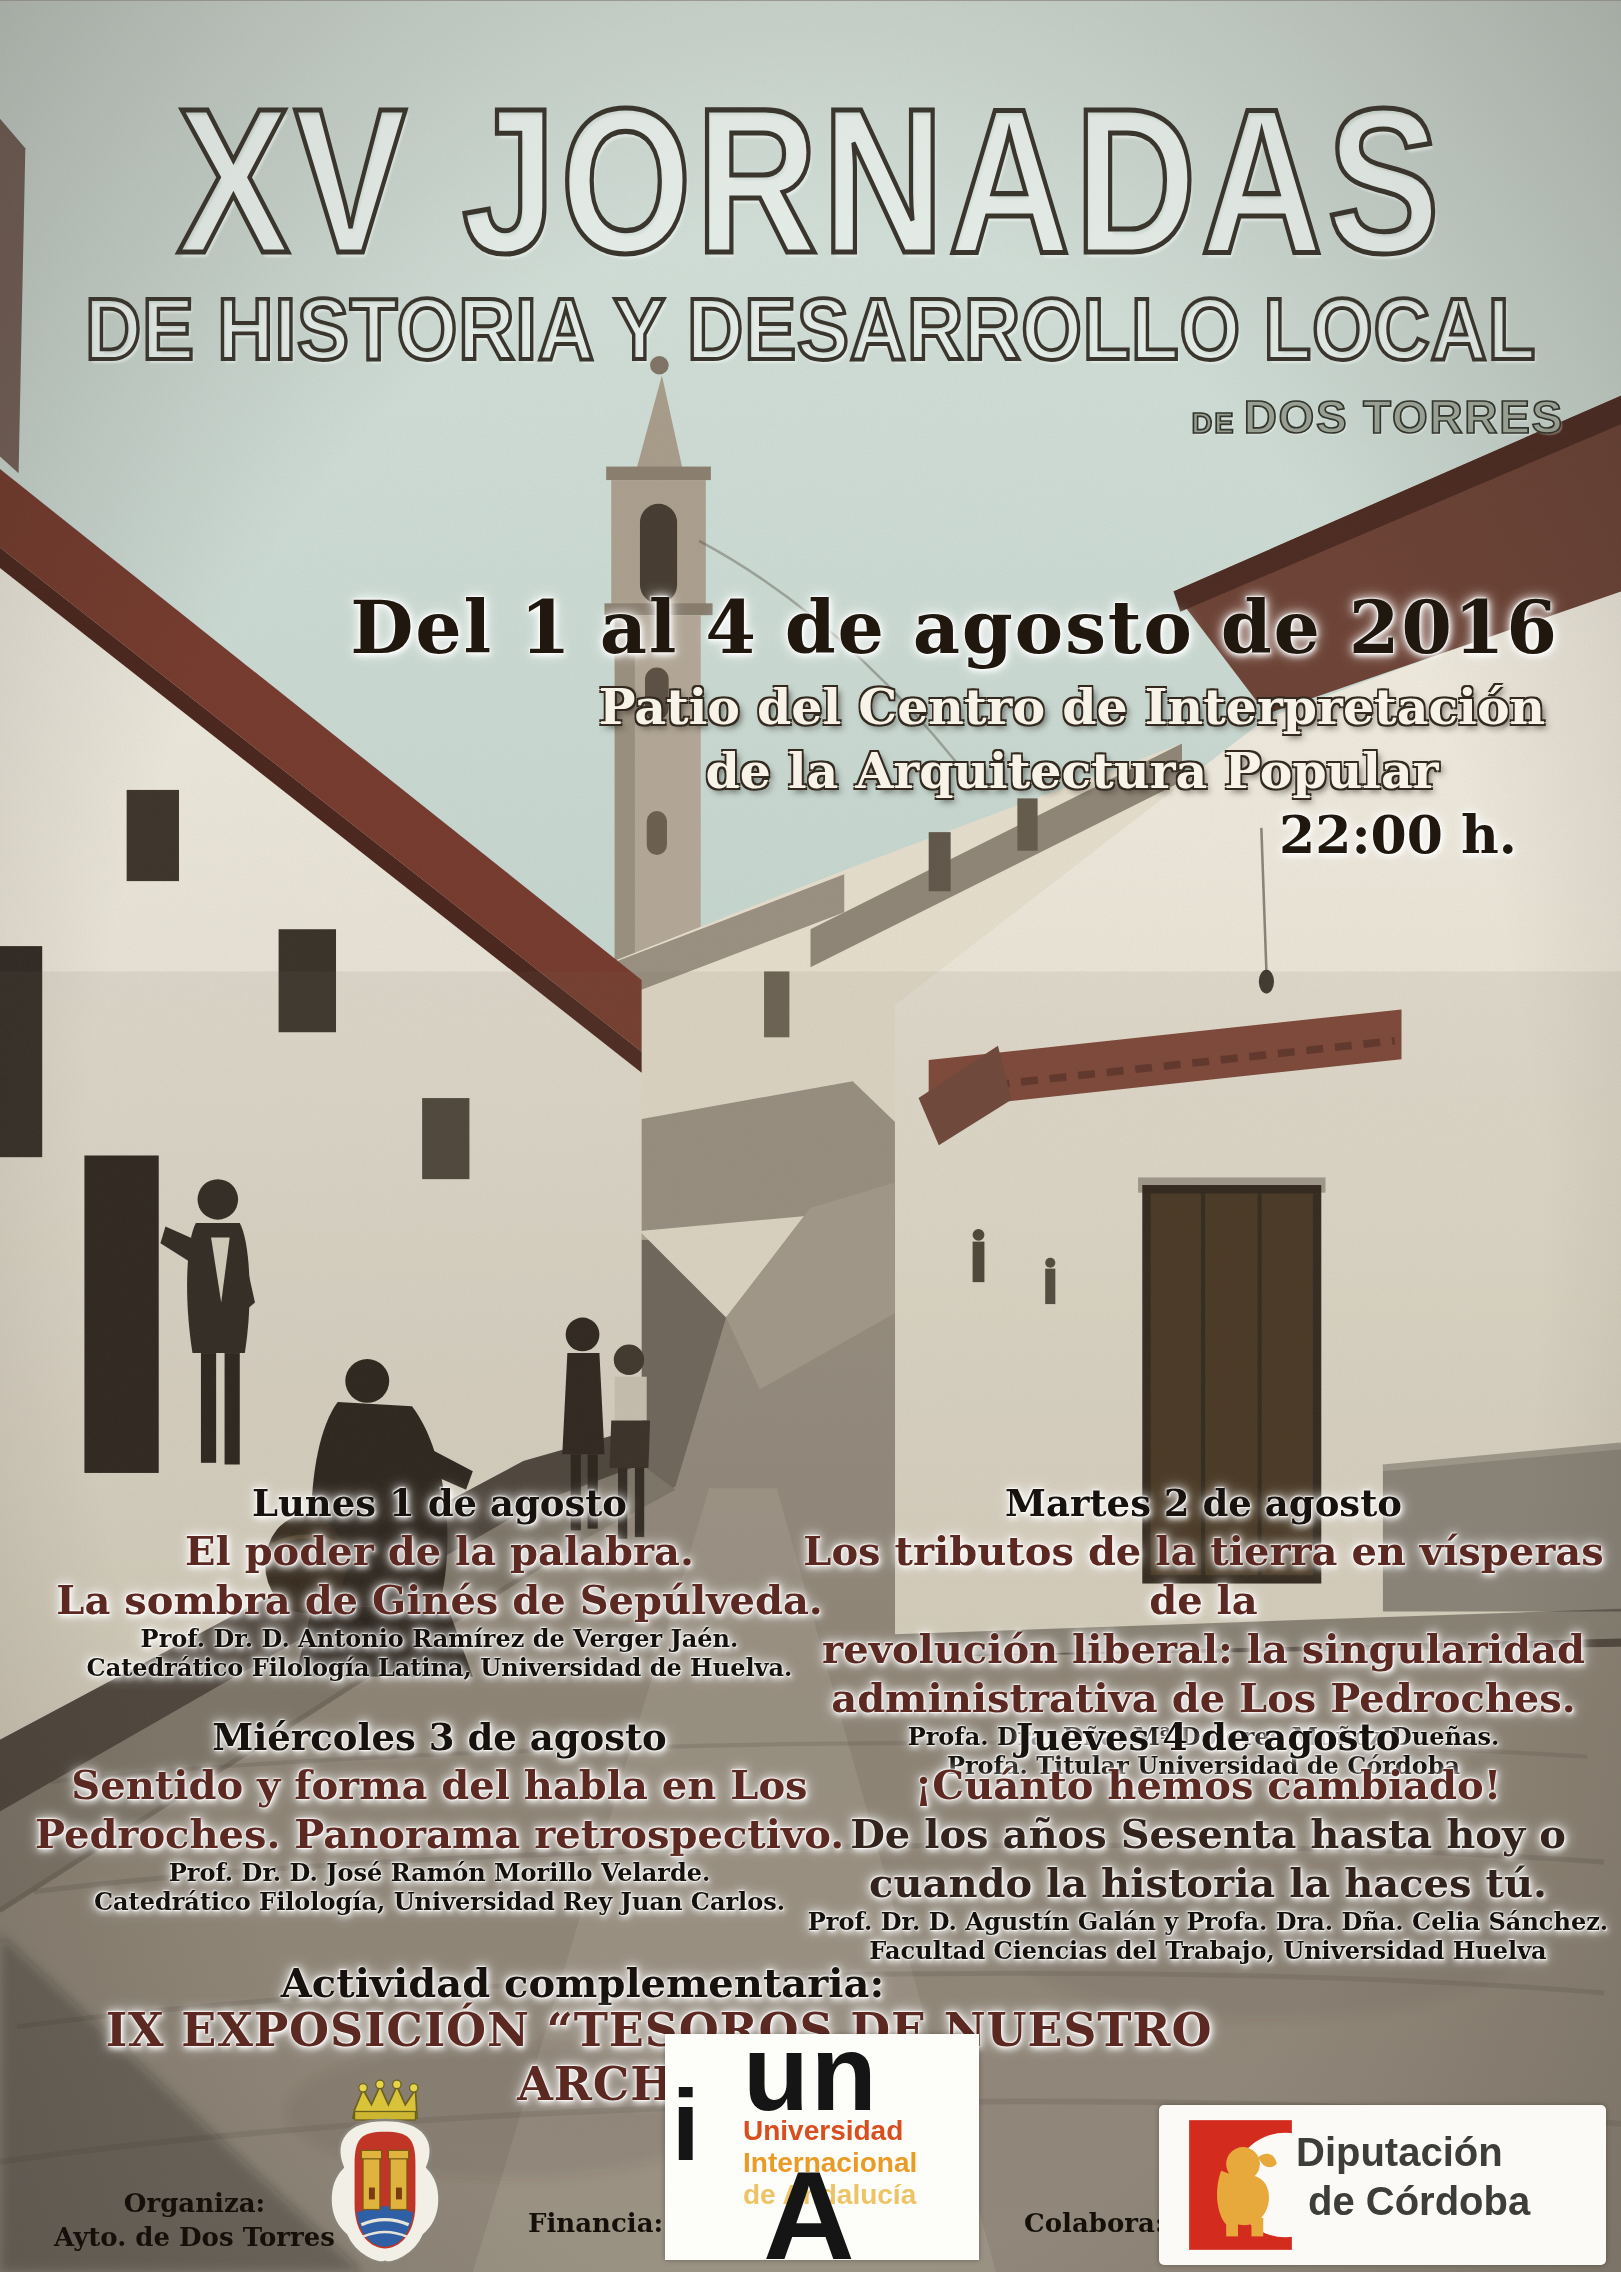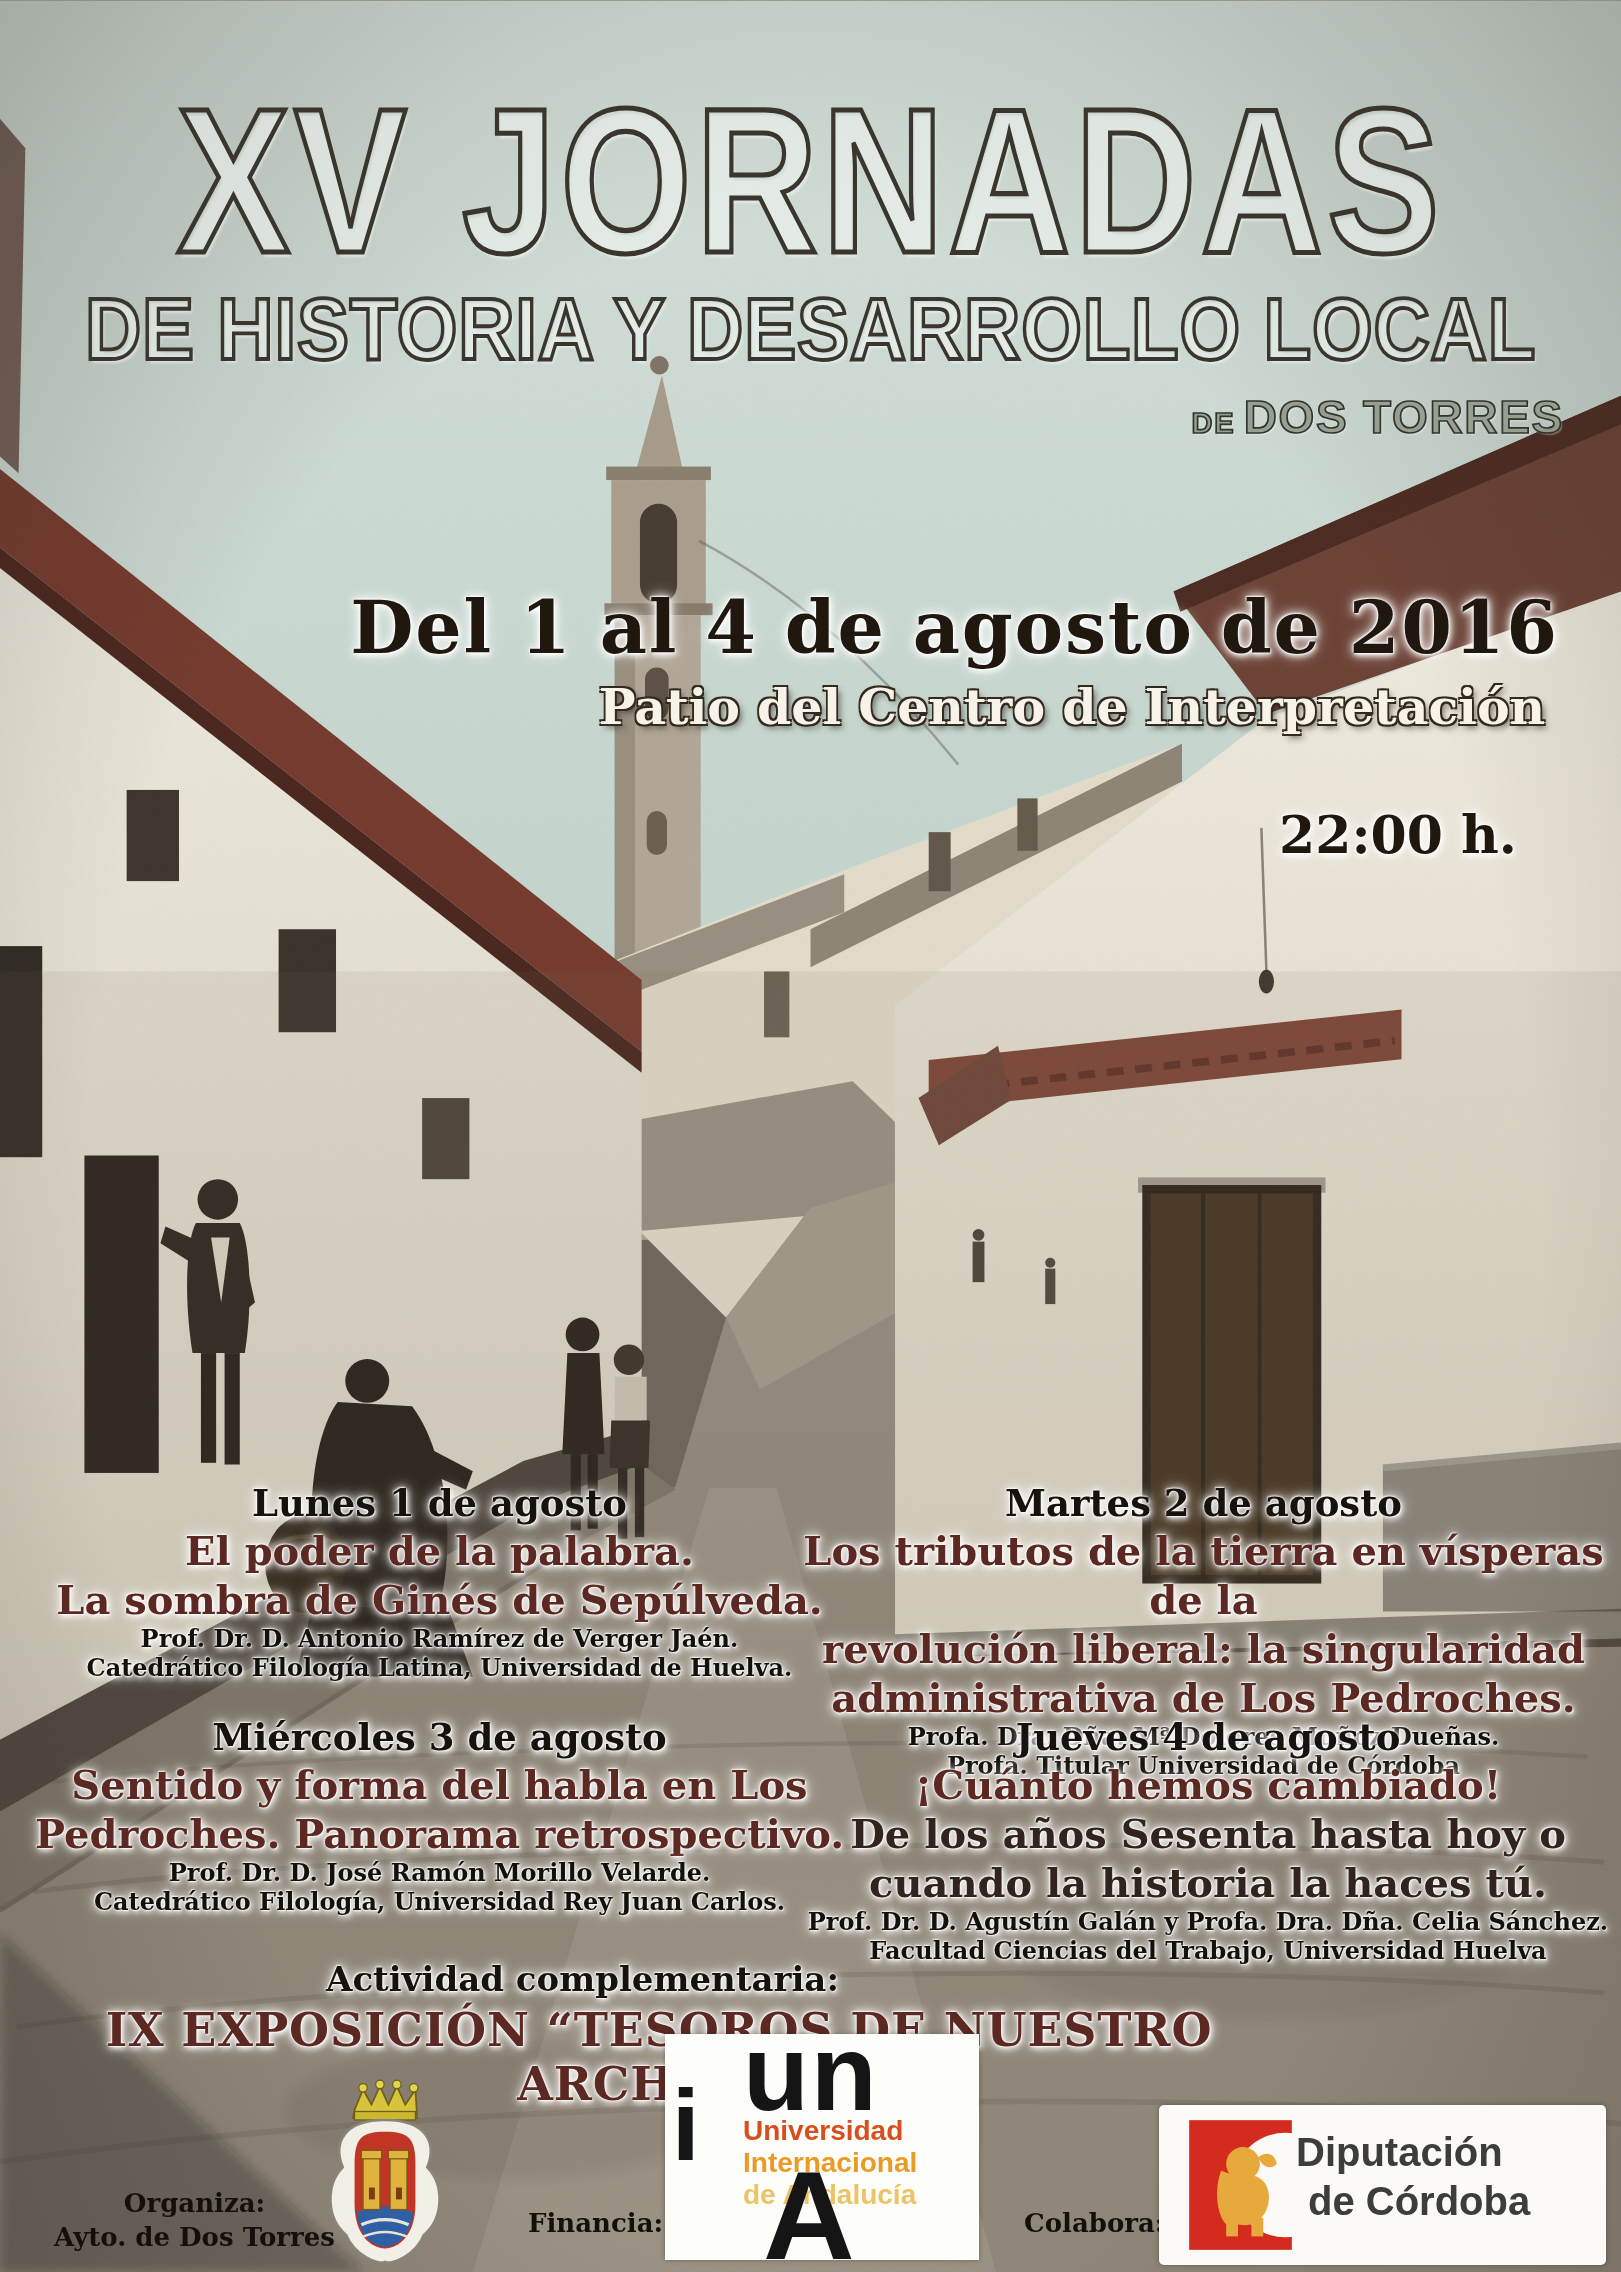--- a/index.html
+++ b/index.html
@@ -22,21 +22,21 @@
   .halo{text-shadow:0 0 8.4px rgba(255,255,255,.95),0 0 15px rgba(255,255,255,.85),
         0.8px 0.8px 1.7px rgba(255,255,255,.9),-0.8px -0.8px 1.7px rgba(255,255,255,.9),1.7px 2.5px 5px rgba(255,255,255,.6);}
   .dates{font-size:73px;font-weight:bold;color:#20180f;letter-spacing:1.7px;}
   .venue{font-size:49px;font-weight:bold;color:#f7f3e8;line-height:1.3;
          text-shadow:1.7px 1.7px 0 #33291e,-1.7px -1.7px 0 #33291e,1.7px -1.7px 0 #33291e,-1.7px 1.7px 0 #33291e,3.4px 4.2px 6.8px rgba(25,20,14,.55);}
   .time{font-size:52px;font-weight:bold;color:#20180f;}
   .day{font-size:37px;font-weight:bold;color:#17120e;line-height:46px;}
   .tl{font-size:40px;font-weight:bold;color:#5c2922;line-height:49px;}
   .tl2{font-size:40px;font-weight:bold;color:#32231c;line-height:49px;}
   .sp{font-size:24px;font-weight:bold;color:#14100c;line-height:29px;}
-  .act-label{font-size:34px;font-weight:bold;color:#17120e;}
+  .act-label{font-size:40px;font-weight:bold;color:#17120e;}
   .act-title{font-size:46px;font-weight:bold;color:#5c2922;letter-spacing:0.8px;}
   .foot-label{font-size:26px;font-weight:bold;color:#141009;line-height:34px;}
   
   .unia{position:absolute;left:665px;top:2034px;width:314px;height:226px;background:#fdfdfa;
         box-shadow:0 0 5px rgba(40,32,24,.4);font-family:"Liberation Sans",sans-serif;font-weight:bold;}
   .unia .un{position:absolute;left:78px;top:-24px;font-size:108px;color:#151515;letter-spacing:1.7px;}
   .unia .i{position:absolute;left:6.8px;top:34px;font-size:101px;color:#151515;}
   .unia .l1{position:absolute;left:78px;top:81px;font-size:28px;color:#d94e1f;}
   .unia .l2{position:absolute;left:78px;top:113px;font-size:28px;color:#e99b26;}
   .unia .l3{position:absolute;left:78px;top:145px;font-size:28px;color:#ecc465;}
@@ -199,20 +199,21 @@
 
   <div class="abs ctr title hollow" style="left:0;right:0;top:78px;">XV JORNADAS</div>
   <div class="abs ctr subtitle hollow" style="left:0;right:0;top:285px;">DE HISTORIA Y DESARROLLO LOCAL</div>
   <div class="abs dostorres" style="top:390px;right:57px;">
     <span class="de">DE</span><span>DOS TORRES</span>
   </div>
 
   <div class="abs ctr dates halo" style="left:338px;width:1233px;top:584px;">Del 1 al 4 de agosto de 2016</div>
   <div class="abs ctr venue" style="left:540px;width:1064px;top:676px;">
     <div>Patio del Centro de Interpretación</div>
+    <div>de la Arquitectura Popular</div>
   </div>
   <div class="abs ctr time halo" style="left:1174px;width:448px;top:804px;">22:00 h.</div>
 
   <div class="abs ctr halo" style="left:34px;width:811px;top:1480px;">
     <div class="day">Lunes 1 de agosto</div>
     <div class="tl">El poder de la palabra.</div>
     <div class="tl">La sombra de Ginés de Sepúlveda.</div>
     <div class="sp">Prof. Dr. D. Antonio Ramírez de Verger Jaén.</div>
     <div class="sp">Catedrático Filología Latina, Universidad de Huelva.</div>
   </div>

